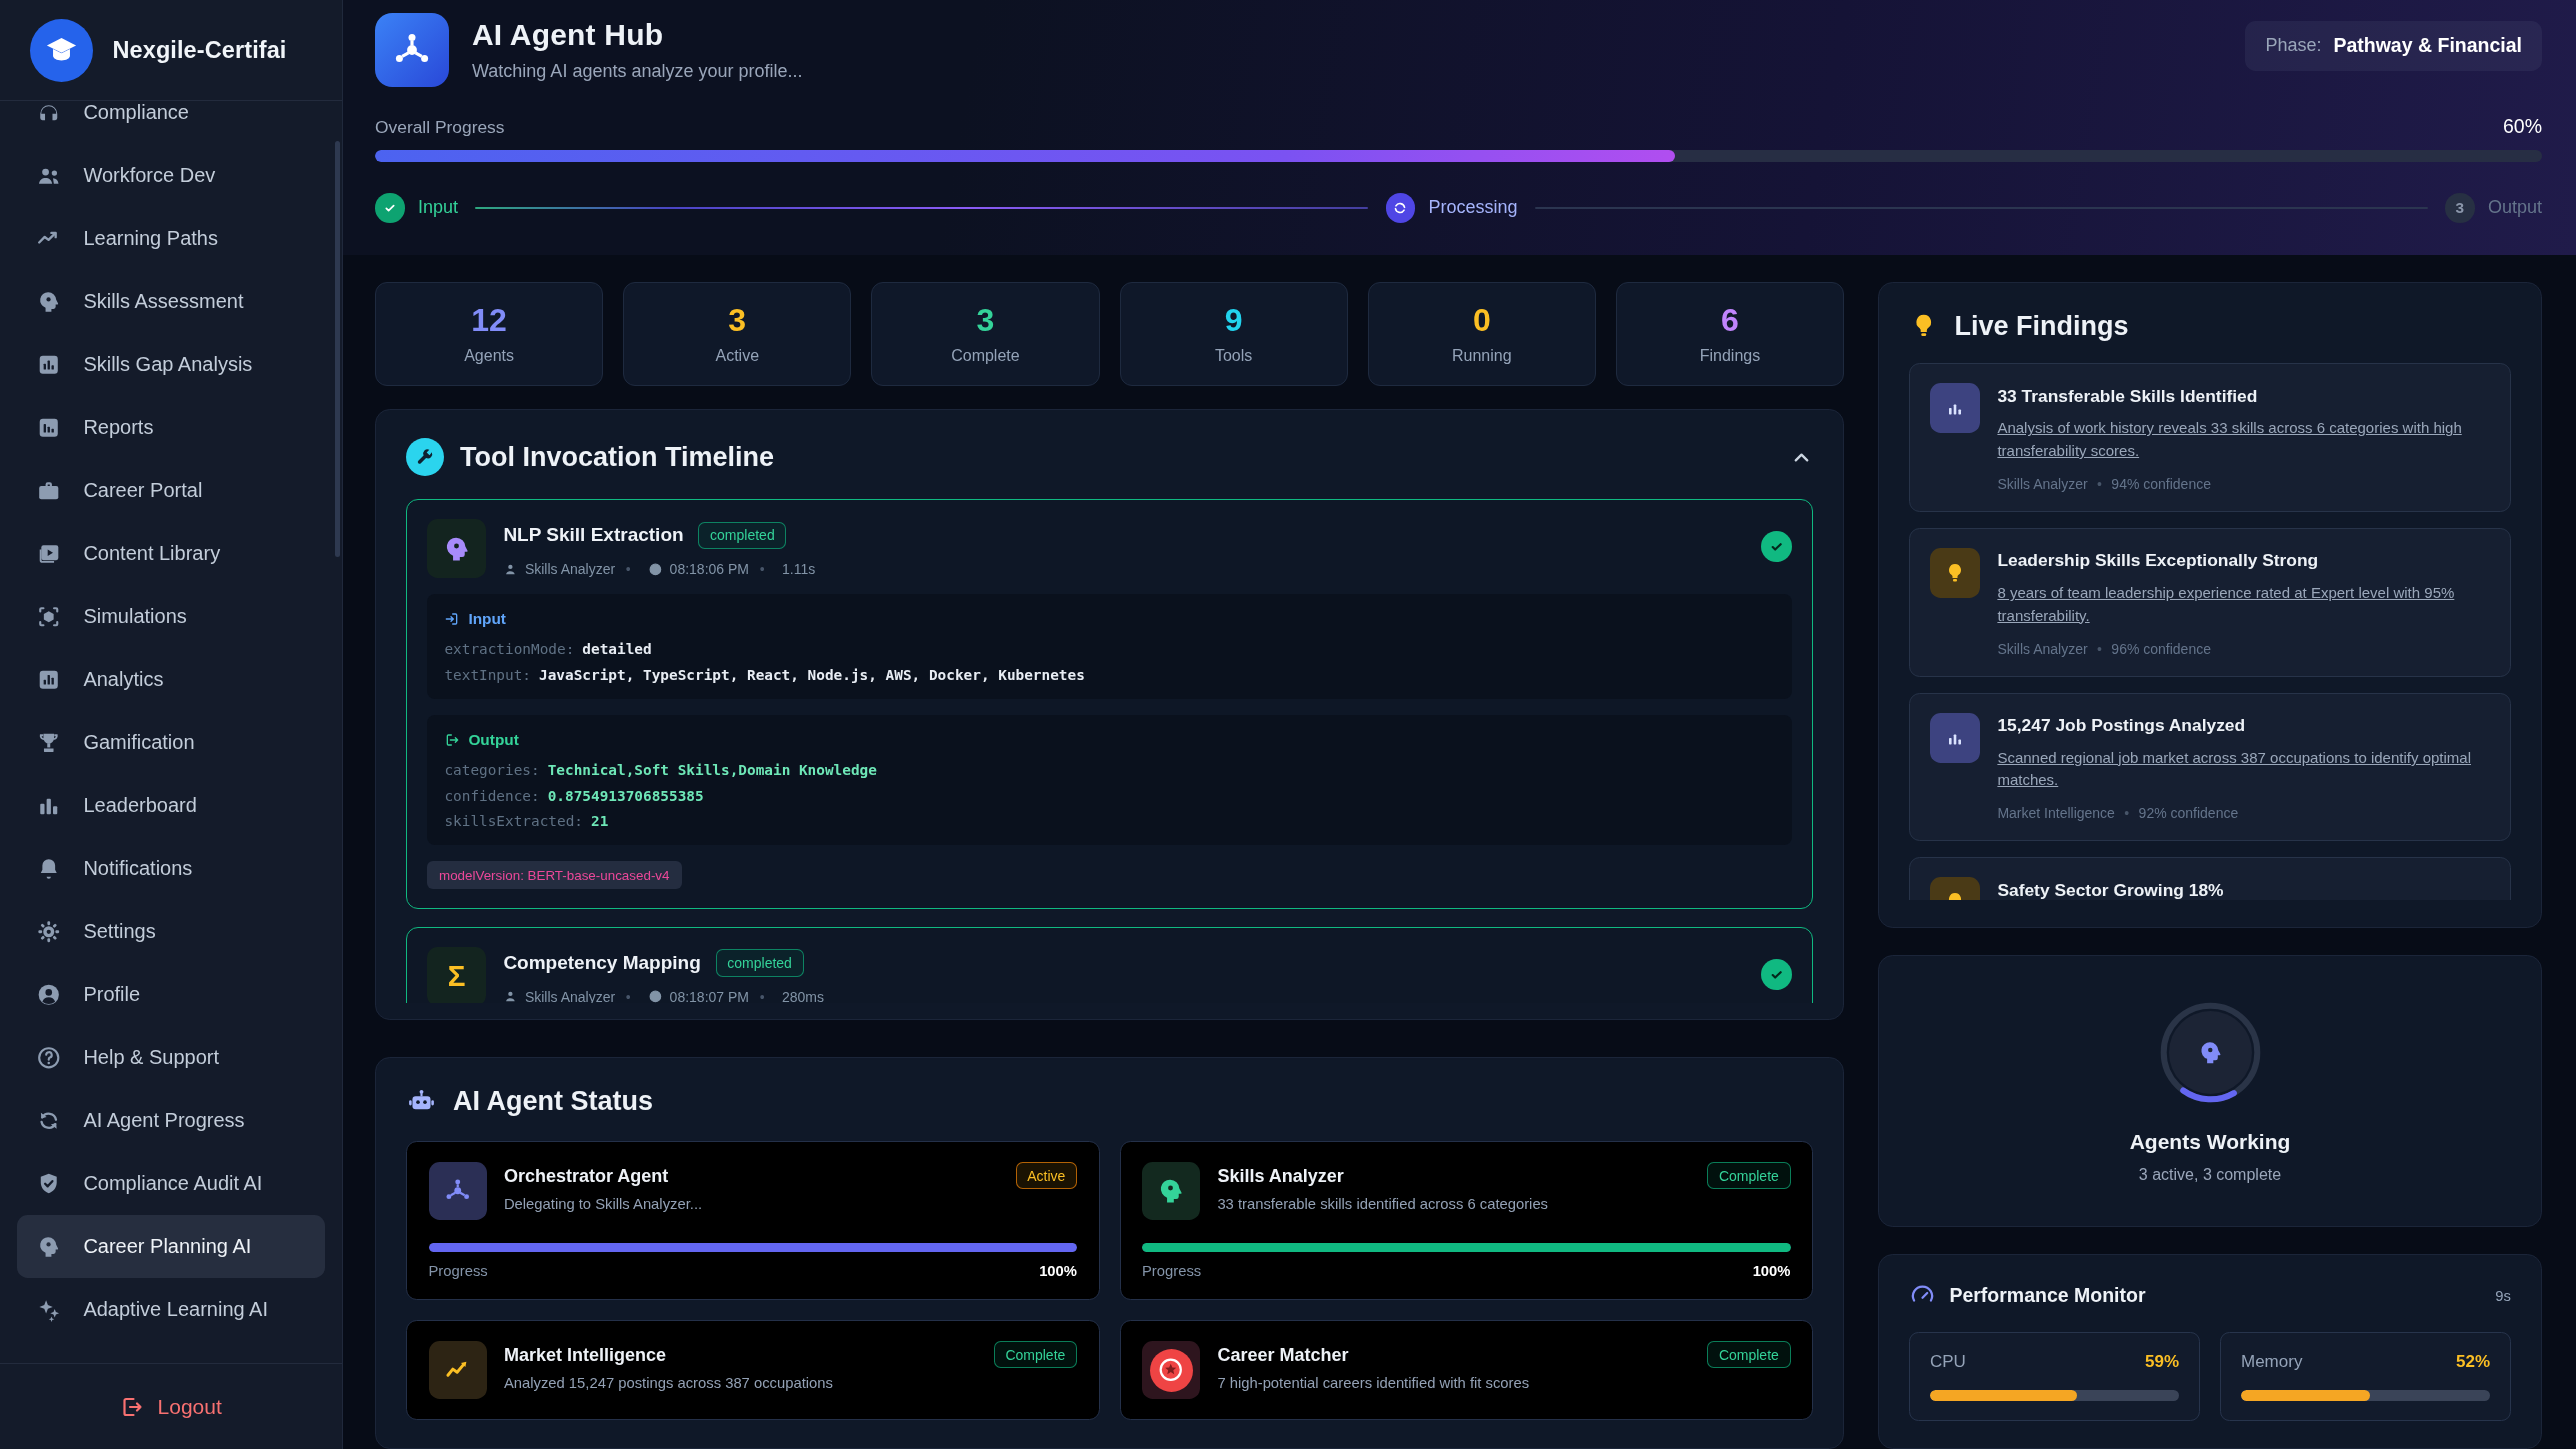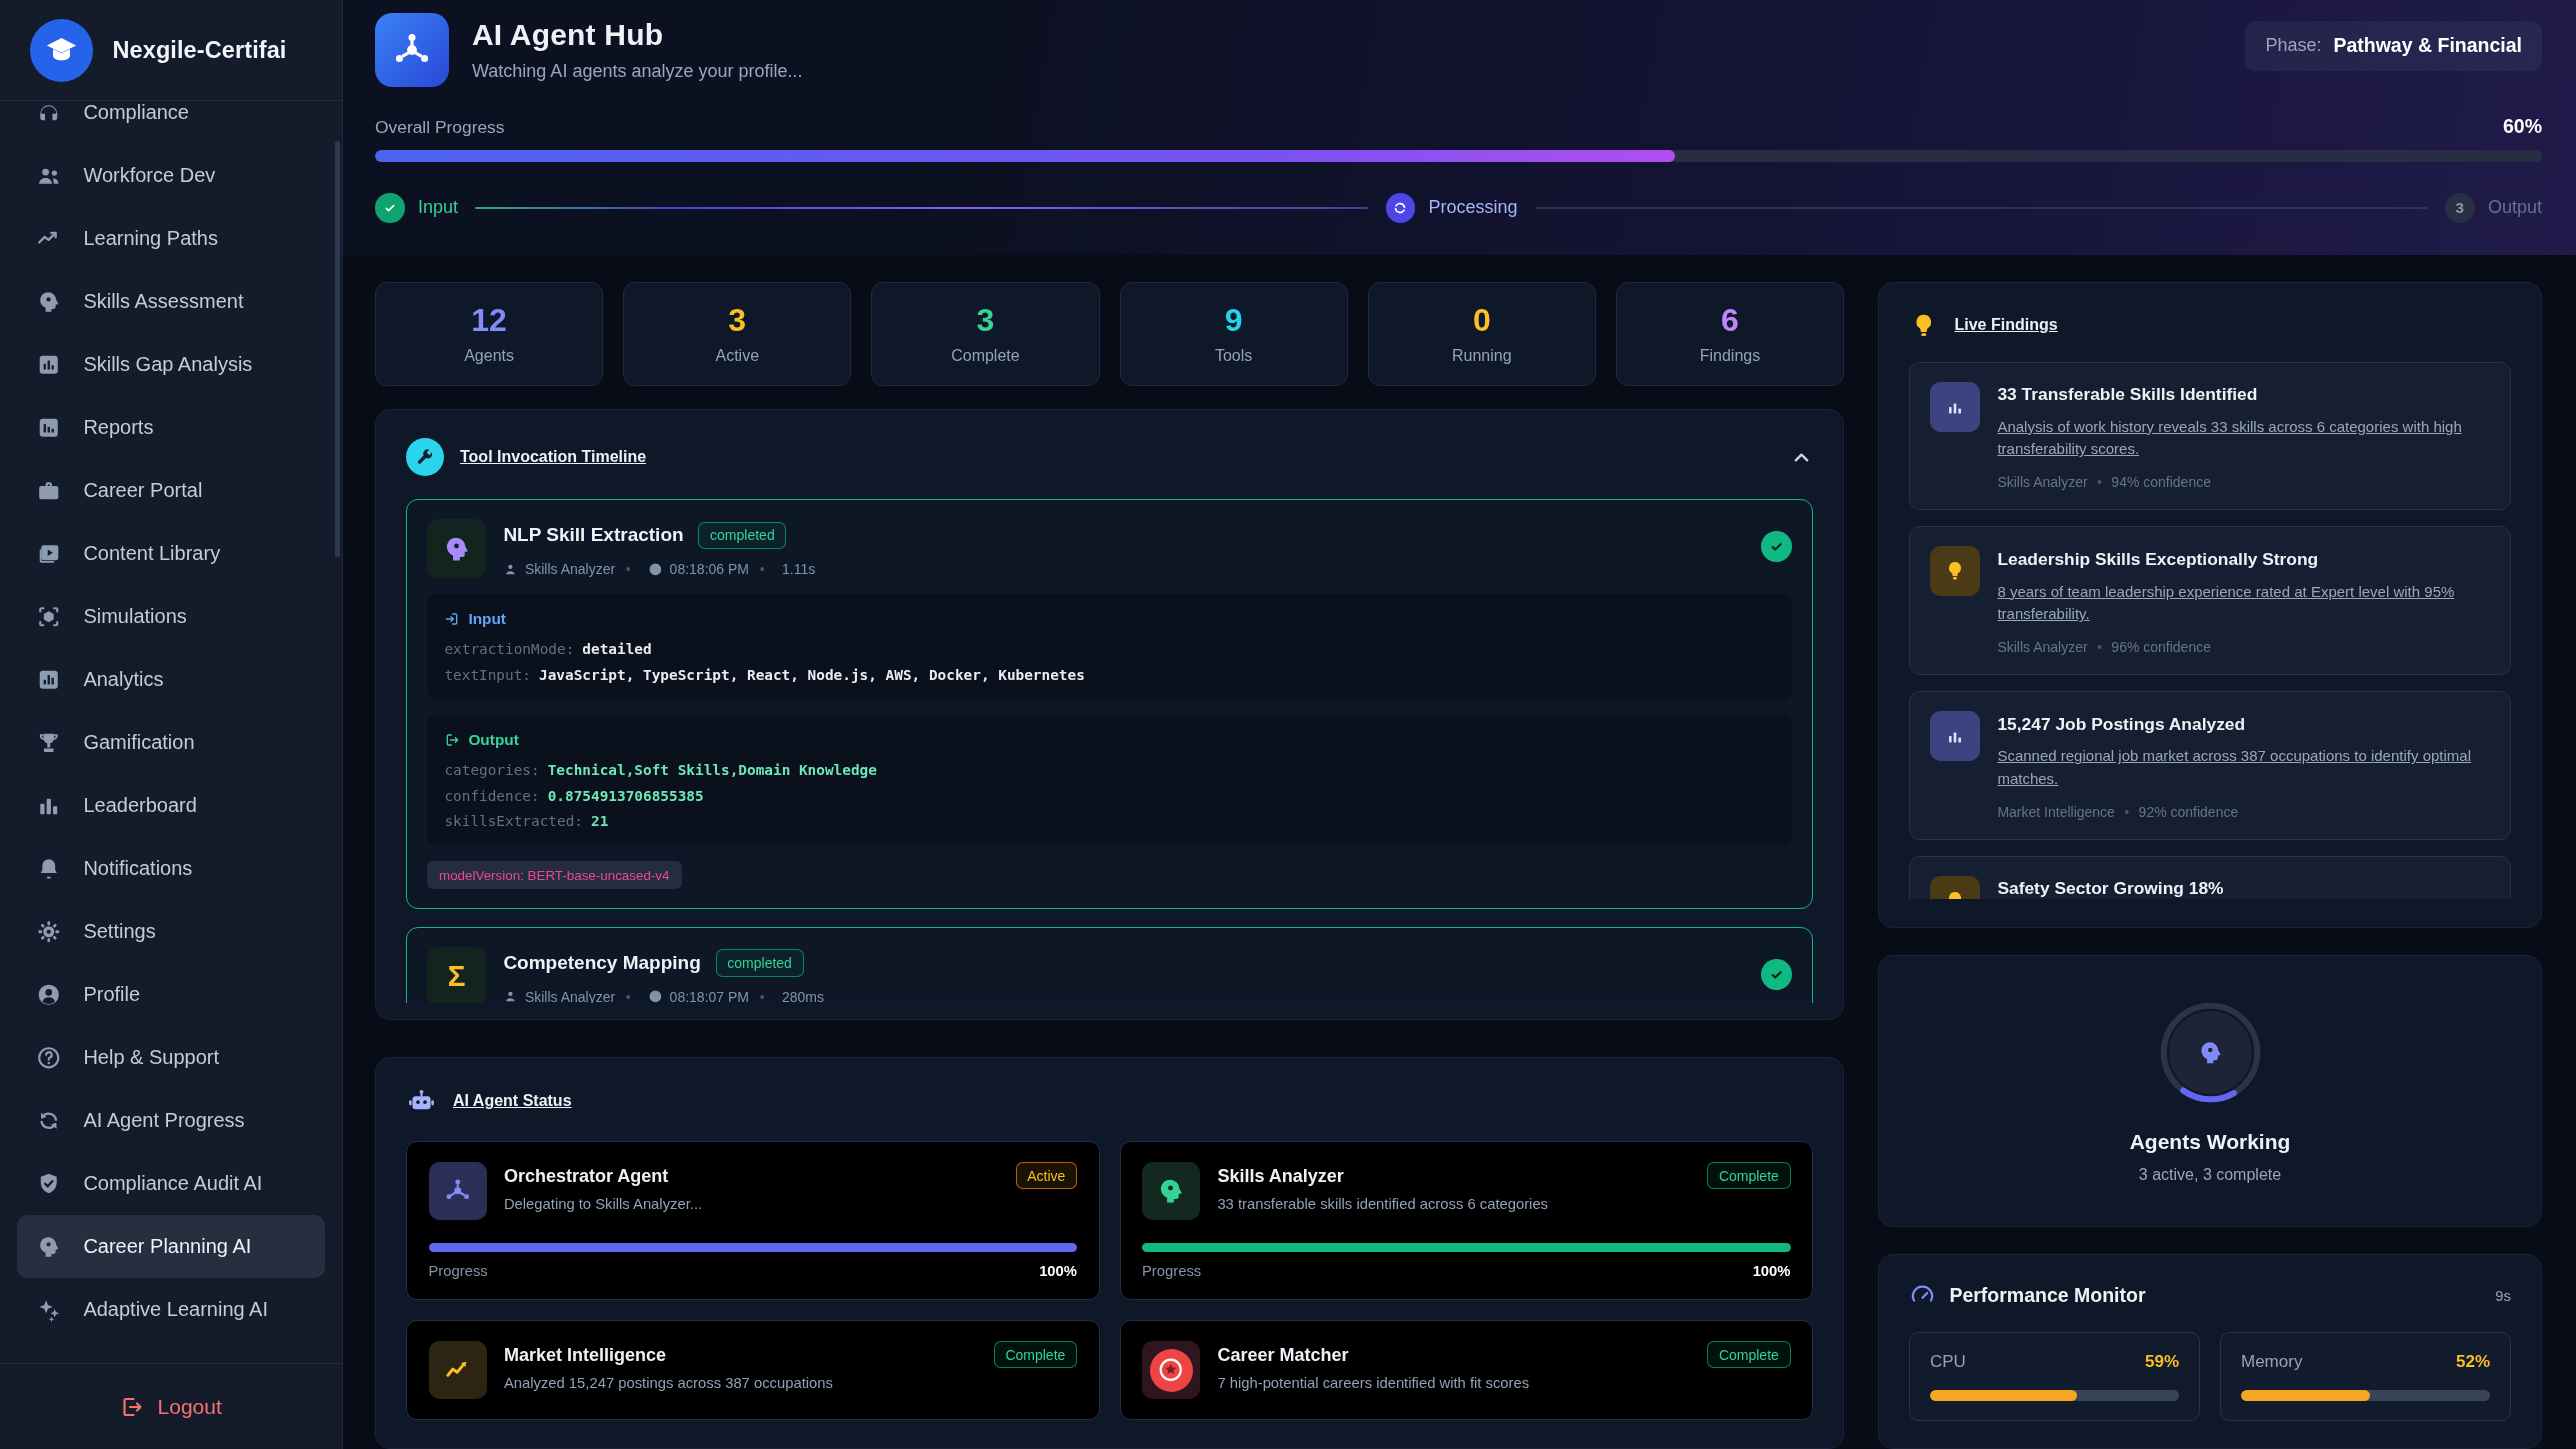--- a/index.html
+++ b/index.html
@@ -54,21 +54,21 @@
     background:linear-gradient(135deg,#3b82f6,#2948d8);display:flex;align-items:center;justify-content:center;}
   .hub-badge svg{width:42px;height:42px;}
   .hero-title{font-size:30px;font-weight:bold;letter-spacing:0.2px;}
   .hero-sub{font-size:18px;color:#9aa6ba;margin-top:9.4px;}
   .phase-chip{margin-left:auto;background:rgba(148,163,184,.09);border-radius:10.7px;
     padding:13.4px 20px;display:flex;align-items:center;gap:12px;margin-top:8px;}
   .phase-chip .pl{color:#9aa6ba;font-size:18px;}
   .phase-chip .pv{color:#fff;font-size:19.5px;font-weight:bold;}
   .op-row{display:flex;justify-content:space-between;align-items:flex-end;margin-top:28px;}
   .op-label{color:#9aa6ba;font-size:17.4px;}
-  .op-value{color:#fff;font-size:19.5px;font-weight:bold;margin-left:20px;}
+  .op-value{color:#fff;font-size:19.5px;font-weight:normal;margin-left:20px;}
   .op-track{margin-top:12px;height:12px;border-radius:6.7px;background:#272e44;overflow:hidden;}
   .op-fill{height:100%;border-radius:6.7px;background:linear-gradient(90deg,#4c63f0,#7b52f2 70%,#b14ef0);}
   .steps{display:flex;align-items:center;margin-top:31px;}
   .step{display:flex;align-items:center;gap:13.4px;flex:none;}
   .step-dot{width:29.5px;height:29.5px;border-radius:50%;display:flex;align-items:center;justify-content:center;flex:none;}
   .step-dot svg{width:16px;height:16px;}
   .step.complete .step-dot{background:#0ea371;}
   .step.complete .step-label{color:var(--green);font-size:18px;}
   .step.active .step-dot{background:#4f46e5;}
   .step.active .step-label{color:#a5b4fc;font-size:18px;}
@@ -88,21 +88,21 @@
     display:flex;flex-direction:column;align-items:center;justify-content:center;gap:8px;}
   .stat-v{font-size:32px;font-weight:bold;}
   .stat-l{font-size:16px;color:#94a3b8;}
 
   
   .panel{background:var(--panel);border:1.3px solid #1b2539;border-radius:14.8px;}
   .tl-panel{margin-top:23.5px;height:649px;padding:28px 30px;overflow:hidden;}
   .panel-head{display:flex;align-items:center;gap:16px;}
   .tl-icon{width:38px;height:38px;border-radius:50%;background:#2bd4ee;display:flex;align-items:center;justify-content:center;flex:none;}
   .tl-icon svg{width:20px;height:20px;fill:#0e2231;}
-  .panel-title{font-size:16px;font-weight:bold;text-decoration:underline;}
+  .panel-title{font-size:27px;font-weight:bold;}
   .head-spacer{flex:1;}
   .chev{width:23px;height:23px;color:#cbd5e1;cursor:pointer;}
   .tl-list{margin-top:23px;height:504px;overflow:hidden;display:flex;flex-direction:column;gap:17.4px;}
   .tl-item{border:1.7px solid var(--green-d);border-radius:12px;background:#0e1726;padding:19px 20px;}
   .tl-head{display:flex;align-items:flex-start;gap:17.4px;}
   .tool-ic{width:59px;height:59px;border-radius:10.7px;background:#13241f;display:flex;align-items:center;justify-content:center;flex:none;}
   .tool-ic svg{width:29.5px;height:29.5px;}
   .tool-ic .sigma{font-size:29.5px;font-weight:bold;color:var(--amber);}
   .tl-mid{flex:1;min-width:0;}
   .tl-name-row{display:flex;align-items:center;gap:14.8px;margin-top:2.7px;}

